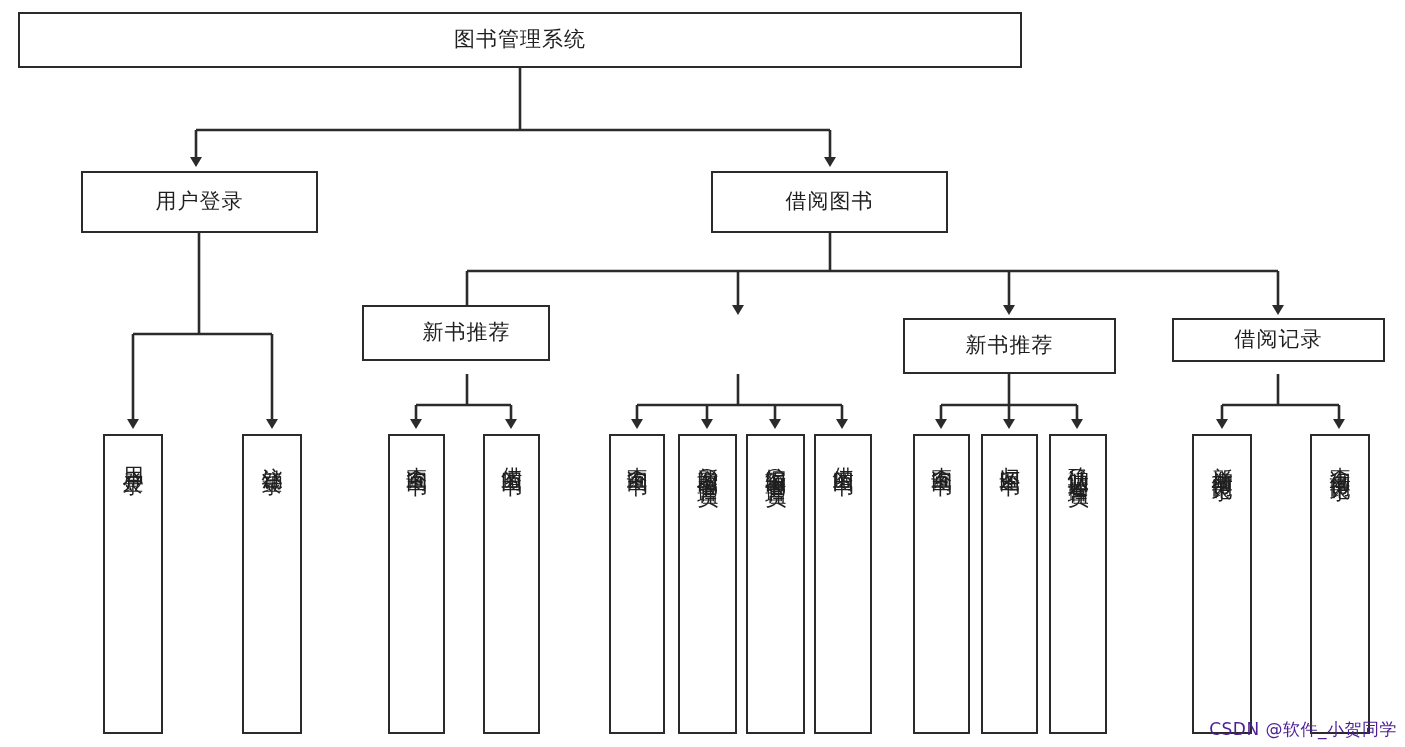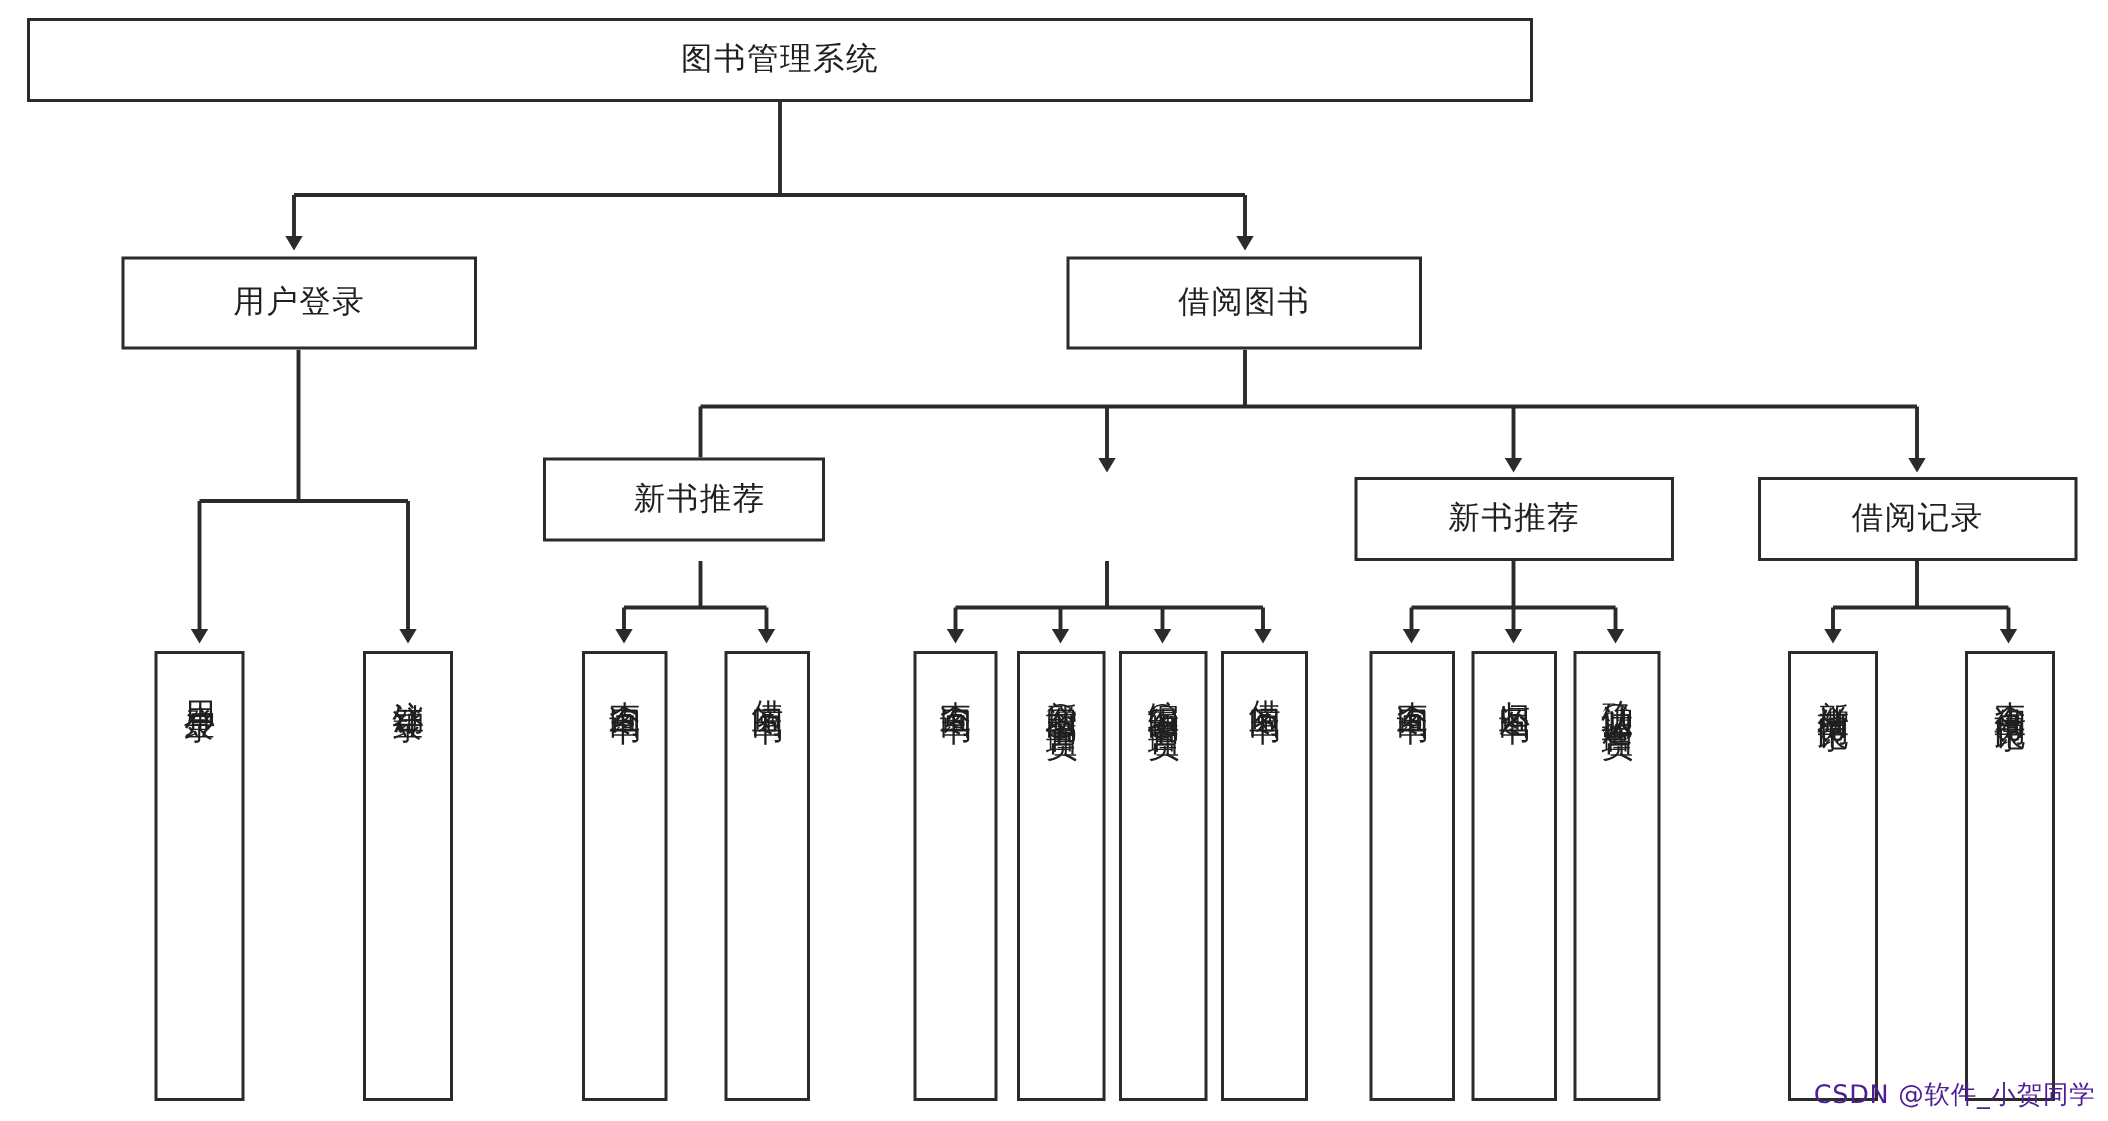--- a/index.html
+++ b/index.html
@@ -139,21 +139,21 @@
 
   <div class="node h" style="left:362px; top:305px; width:188px; height:56px;padding-left:21px;">
     <span>新书推荐</span>
   </div>
 
 
   <div class="node h" style="left:903px; top:318px; width:213px; height:56px;">
     <span>新书推荐</span>
   </div>
 
-  <div class="node h" style="left:1172px; top:318px; width:213px; height:56px;">
+  <div class="node h" style="left:1172px; top:318px; width:213px; height:44px;">
     <span>借阅记录</span>
   </div>
 
   <div class="node v" style="left:103px; top:434px; width:60px; height:300px;">
     <span class="vtext">用户登录</span>
   </div>
   <div class="node v" style="left:242px; top:434px; width:60px; height:300px;">
     <span class="vtext">注销登录</span>
   </div>
 

